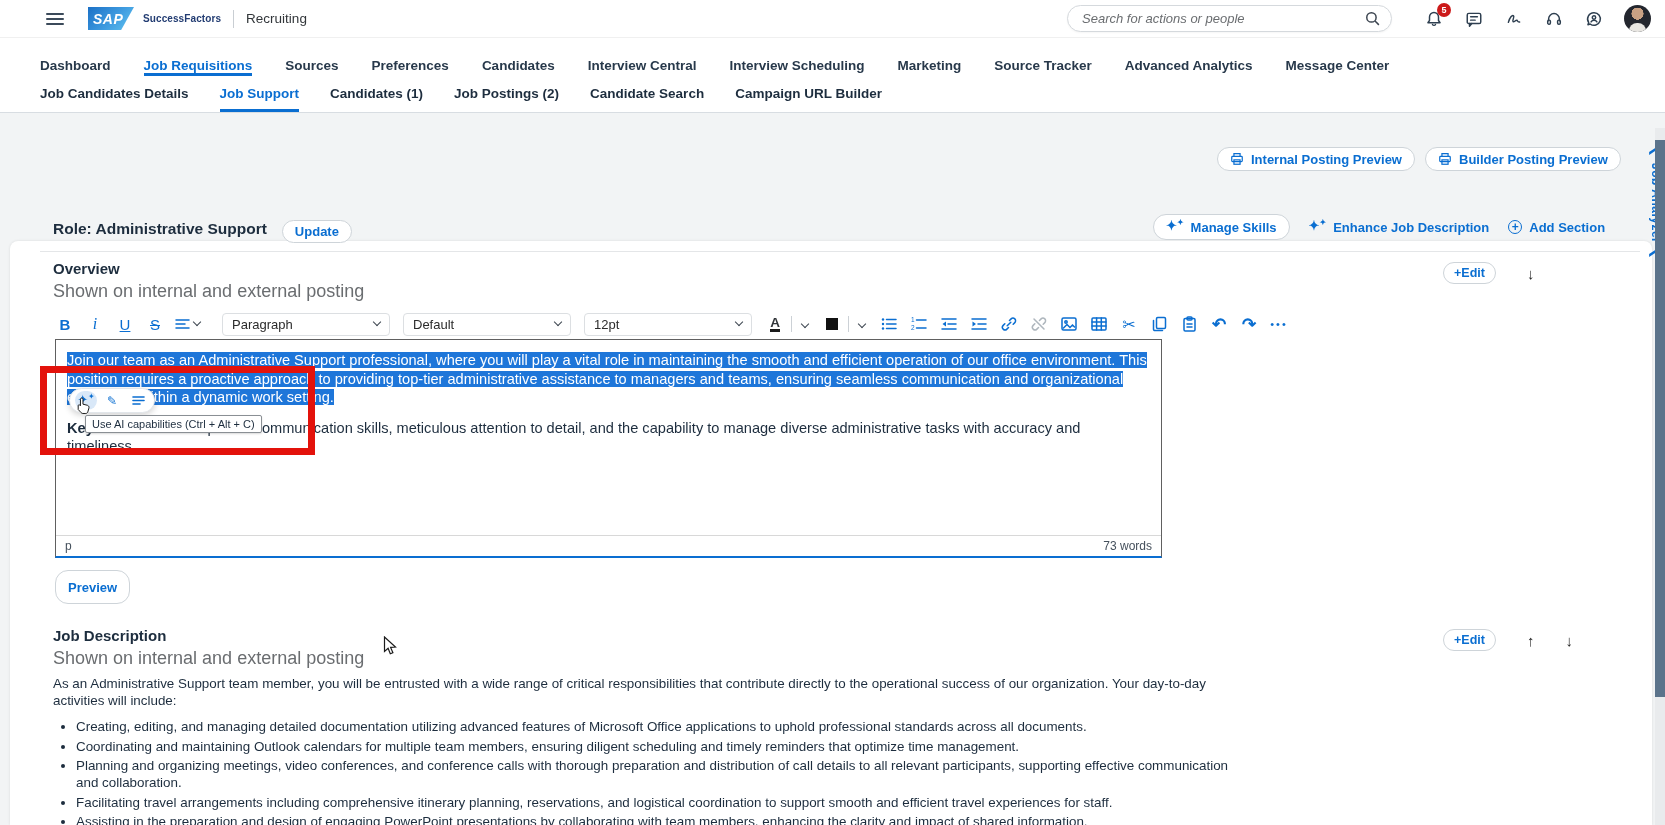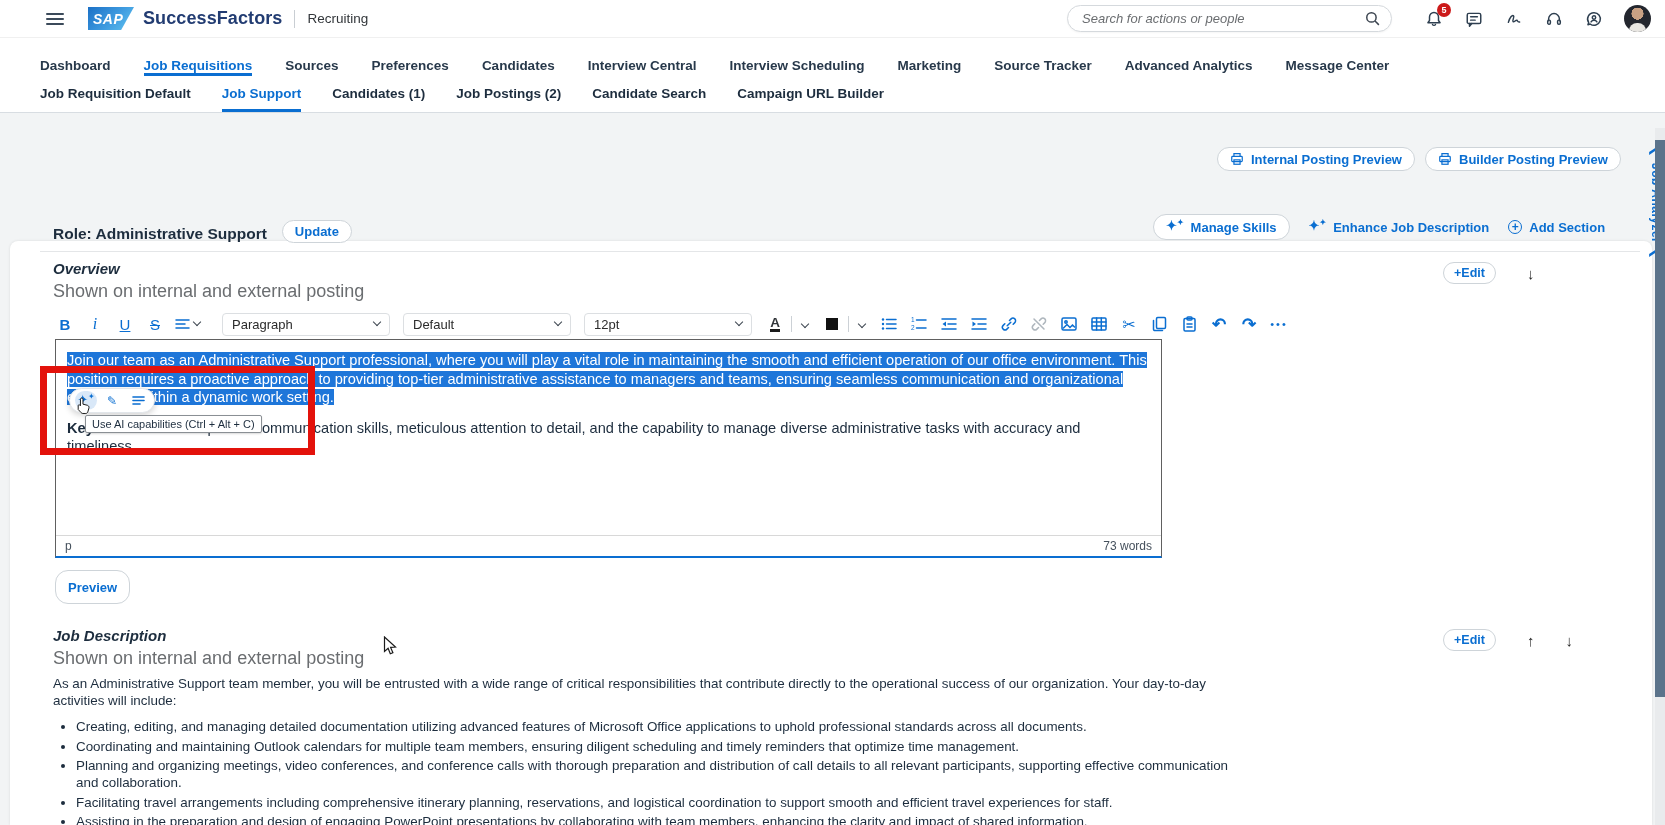--- a/index.html
+++ b/index.html
@@ -6,21 +6,21 @@
   html,body { width:1665px; height:825px; }
   body { font-family:"Liberation Sans", sans-serif; background:#fff; color:#1d2d3e; overflow:hidden; }
   .root { position:relative; width:1665px; height:825px; overflow:hidden; background:#fff; }
 
   
   .topbar { position:absolute; top:0; left:0; right:0; height:38px; background:#fff; display:flex; align-items:center; padding:0 14px 0 16px; border-bottom:1px solid #f0f0f0; z-index:5; }
   .hamb { width:18px; height:12px; display:flex; flex-direction:column; justify-content:space-between; margin:0 24px 0 30px; cursor:pointer; }
   .hamb i { display:block; height:2px; background:#3b4a5a; border-radius:1px; }
   .saplogo { width:46px; height:23px; background:linear-gradient(135deg,#1b70c6 0%,#3f9ce0 55%,#63c5f0 100%); clip-path:polygon(0 0,100% 0,72% 100%,0 100%); display:flex; align-items:center; padding-left:5px; margin-right:9px; }
   .saplogo b { color:#fff; font-size:14px; font-style:italic; letter-spacing:.5px; }
-  .product { font-size:18px; font-weight:bold; color:#223c72; letter-spacing:.1px; }
+  .product { font-size:10px; font-weight:bold; color:#223c72; letter-spacing:.1px; }
   .topdiv { width:1px; height:18px; background:#c9ced3; margin:0 12px; }
   .module { font-size:13.5px; color:#32363a; }
   .tspacer { flex:1; }
   .search { position:relative; width:325px; height:27px; border:1px solid #d5d9dd; border-radius:14px; background:#fff; display:flex; align-items:center; padding:0 10px 0 14px; margin-right:22px; box-shadow:0 1px 2px rgba(0,0,0,.04); }
   .search input { border:none; outline:none; flex:1; font-size:13px; font-style:italic; color:#556; background:transparent; font-family:"Liberation Sans",sans-serif; }
   .search input::placeholder { color:#6a6d70; font-style:italic; }
   .hicon { position:relative; width:22px; height:22px; display:flex; align-items:center; justify-content:center; margin:0 9px; cursor:pointer; }
   .hicon svg { stroke:#2e3f50; fill:none; stroke-width:1.3; stroke-linecap:round; stroke-linejoin:round; }
   .badge { position:absolute; top:-5px; right:-6px; min-width:14px; height:14px; border-radius:8px; background:#cc1a1a; color:#fff; font-size:9px; font-weight:bold; display:flex; align-items:center; justify-content:center; padding:0 3px; }
   .avatar { width:27px; height:27px; border-radius:50%; margin-left:10px; background:radial-gradient(circle at 50% 32%, #c9a184 0 26%, #23262e 27%); position:relative; overflow:hidden; cursor:pointer; }
@@ -37,31 +37,31 @@
   .subnav .nitem.active { color:#0a6ed1; border-bottom-color:#0a6ed1; }
 
   
   .content-bg { position:absolute; top:113px; left:0; right:0; bottom:0; background:#f2f4f5; }
   .card { position:absolute; top:128px; left:10px; width:1642px; bottom:0; background:#fff; border-radius:8px 8px 0 0; box-shadow:0 0 3px rgba(0,0,0,.10); }
 
   .pill { display:inline-flex; align-items:center; gap:7px; height:24px; padding:0 12px; border:1px solid #ced4d9; border-radius:13px; background:#fff; color:#0a6ed1; font-size:13px; font-weight:bold; cursor:pointer; white-space:nowrap; }
   .linkbtn { display:inline-flex; align-items:center; gap:7px; color:#0a6ed1; font-size:13px; font-weight:bold; cursor:pointer; white-space:nowrap; }
 
   .btnrow { position:absolute; top:147px; left:1217px; display:flex; gap:10px; z-index:3; }
-  .rolerow { position:absolute; top:220px; left:53px; display:flex; align-items:flex-end; gap:15px; z-index:3; }
+  .rolerow { position:absolute; top:220px; left:53px; display:flex; align-items:flex-start; gap:15px; z-index:3; }
   .roletitle { font-size:15.5px; font-weight:bold; color:#1d2d3e; }
   .airow { position:absolute; top:214px; left:1153px; display:flex; align-items:center; gap:19px; z-index:3; }
   .sparkle { color:#0a6ed1; font-size:13px; line-height:1; position:relative; top:-1px; }
   .sparkle sup { font-size:8px; }
   .circleplus { width:14px; height:14px; border:1.6px solid #0a6ed1; border-radius:50%; display:inline-flex; align-items:center; justify-content:center; color:#0a6ed1; font-size:12px; font-weight:bold; line-height:1; }
 
   .hr1 { position:absolute; top:251px; left:40px; width:1600px; height:1px; background:#e4e6e8; }
 
   .sechead { position:absolute; left:53px; z-index:3; }
-  .sechead .h { font-size:15px; font-weight:bold; color:#1d2d3e;font-style:italic; }
+  .sechead .h { font-size:15px; font-weight:bold; color:#1d2d3e; }
   .sechead .s { font-size:18px; color:#6a6d70; margin-top:4px; }
   .secctrl { position:absolute; display:flex; align-items:center; gap:31px; z-index:3; }
   .editpill { height:22px; padding:0 10px; border:1px solid #ced4d9; border-radius:12px; background:#fff; color:#0a6ed1; font-size:12.5px; font-weight:bold; display:inline-flex; align-items:center; cursor:pointer; }
   .arrowbtn { color:#2b2b2b; font-size:15px; cursor:pointer; line-height:1; }
 
   
   .toolbar { position:absolute; top:309px; left:55px; width:1335px; height:30px; display:flex; align-items:center; z-index:3; }
   .tb { color:#0a6ed1; display:inline-flex; align-items:center; justify-content:center; min-width:20px; height:22px; cursor:pointer; font-size:15px; }
   .tb svg { stroke:#0a6ed1; fill:none; stroke-width:1.5; stroke-linecap:round; }
   .tb.gray, .tb.gray svg { color:#aeb6bd; stroke:#aeb6bd; }
@@ -172,21 +172,21 @@
     <span class="nitem">Candidates</span>
     <span class="nitem">Interview Central</span>
     <span class="nitem">Interview Scheduling</span>
     <span class="nitem">Marketing</span>
     <span class="nitem">Source Tracker</span>
     <span class="nitem">Advanced Analytics</span>
     <span class="nitem">Message Center</span>
   </nav>
 
   <nav class="subnav">
-    <span class="nitem">Job Requisition Default</span>
+    <span class="nitem">Job Candidates Details</span>
     <span class="nitem active">Job Support</span>
     <span class="nitem">Candidates (1)</span>
     <span class="nitem">Job Postings (2)</span>
     <span class="nitem">Candidate Search</span>
     <span class="nitem">Campaign URL Builder</span>
   </nav>
 
   <div class="content-bg">
     <div class="card"></div>
   </div>

